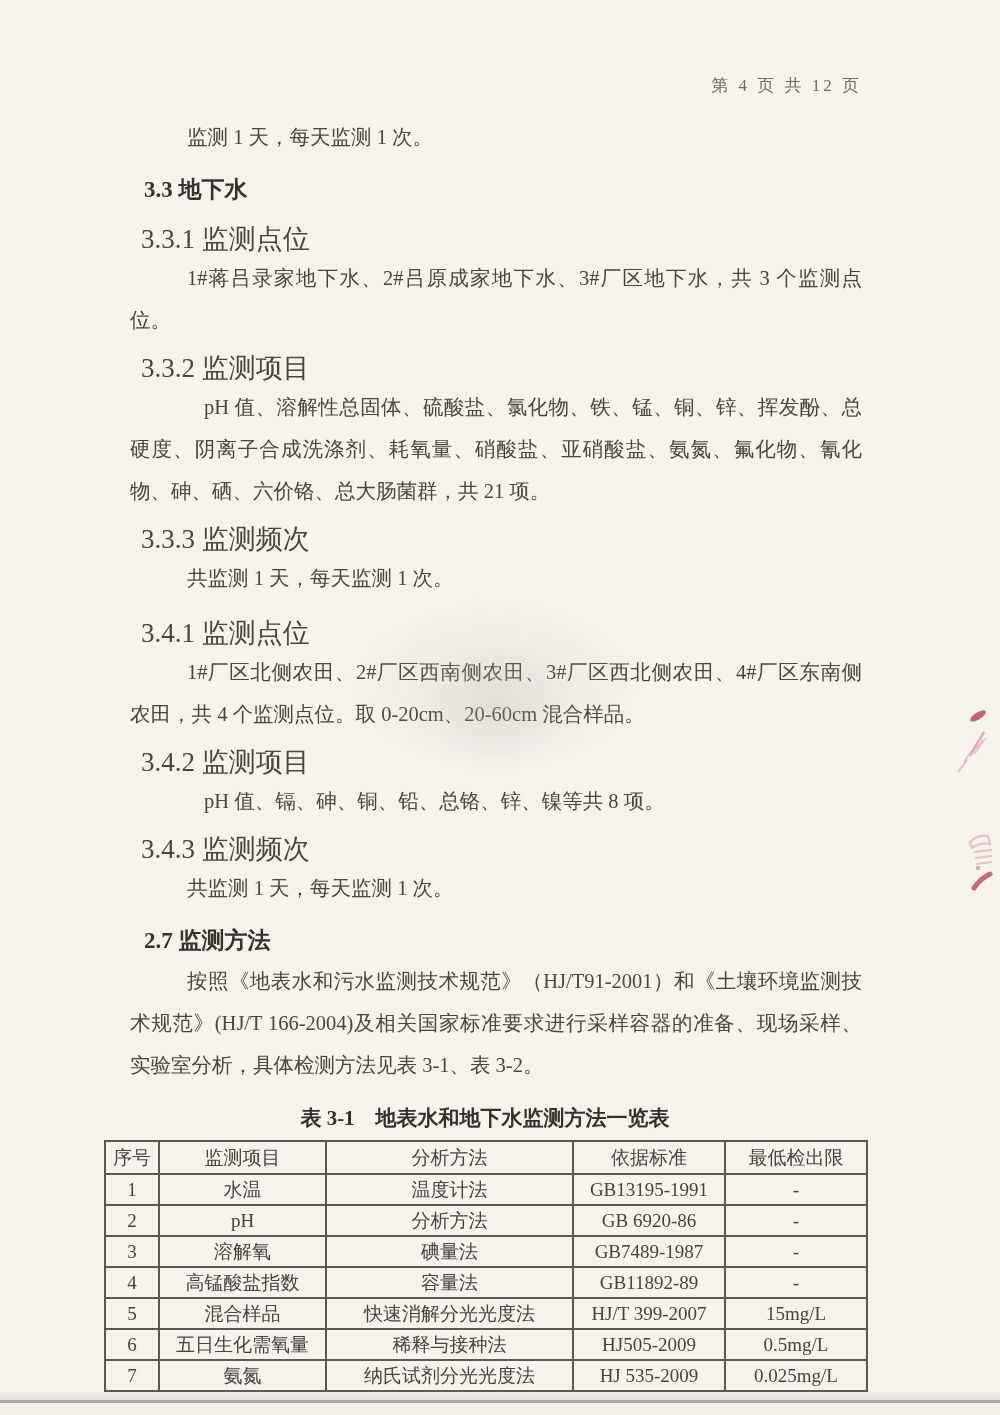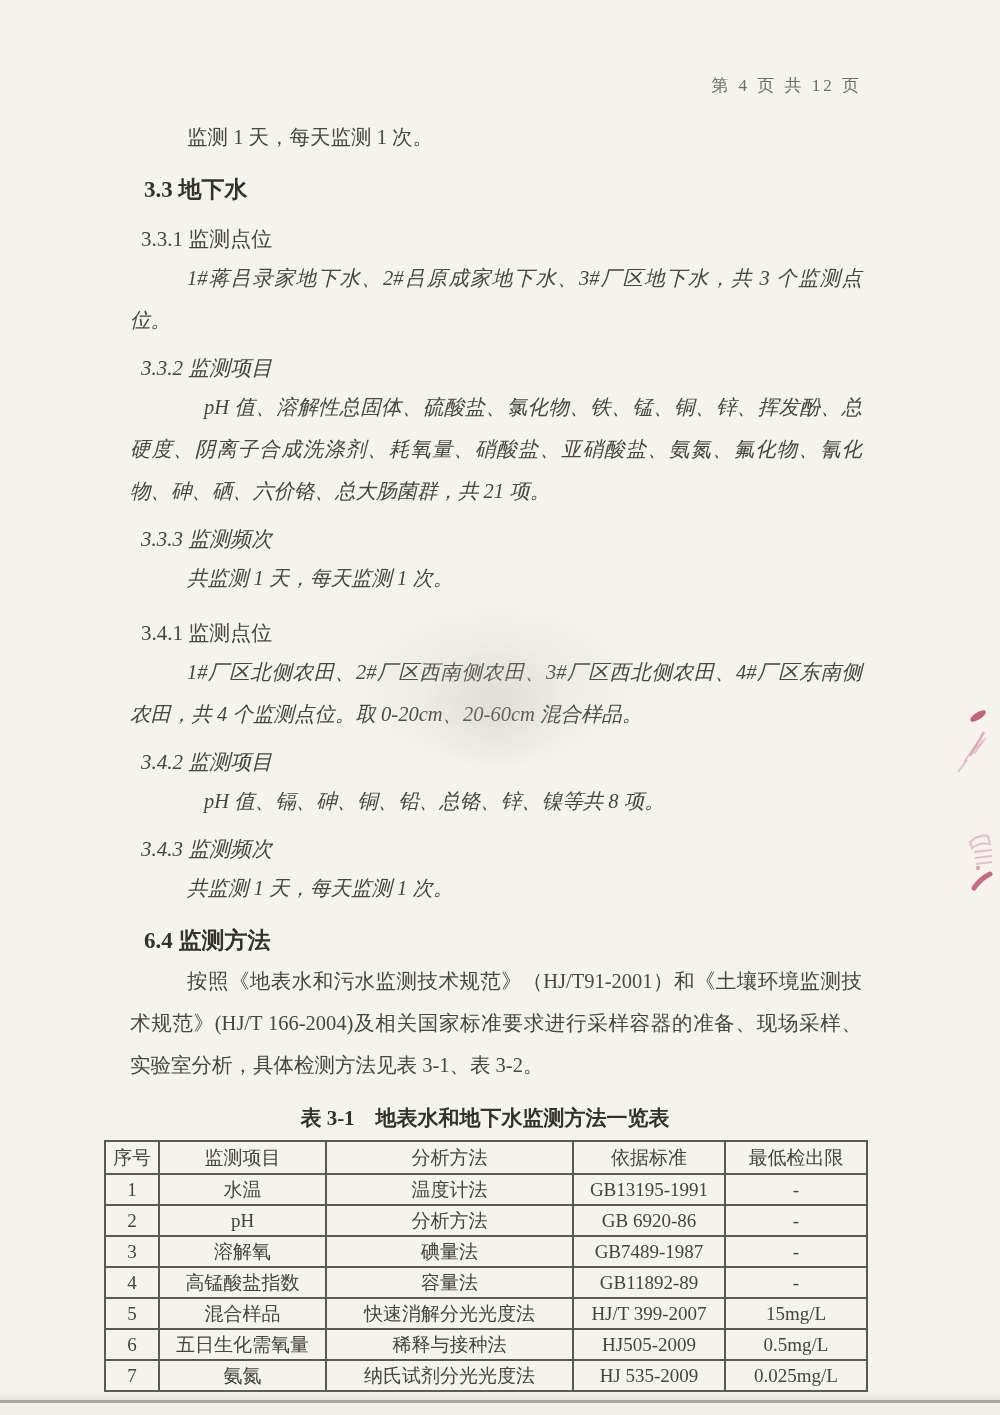--- a/index.html
+++ b/index.html
@@ -39,29 +39,29 @@
   .ind-lg { text-indent: 74px; }
   h2 {
     margin: 8px 0 0 18px;
     font-size: 23px;
     font-weight: bold;
     color: #33322b;
     line-height: 30px;
   }
   h3 {
     margin: 0 0 0 15px;
-    font-size: 21px;
+    font-size: 27px;
     font-weight: normal;
     color: #48473f;
     line-height: 28px;
   }
   .mt-a { margin-top: 8px; }
   .mt-b { margin-top: 20px; }
   .mt-c { margin-top: 17px; }
-  .mt-d { margin-top: 13px; font-style: italic; }
+  .mt-d { margin-top: 13px; }
   .table-title {
     margin: 18px 0 0 -22px;
     width: 762px;
     text-align: center;
     font-size: 21px;
     font-weight: bold;
     color: #32312a;
   }
   table.methods {
     margin: 8px 0 0 -22px;
@@ -136,21 +136,21 @@
     <h3 class="mt-d">3.3.3 监测频次</h3>
     <p class="ind short mt-d">共监测 1 天，每天监测 1 次。</p>
 
     <h3 class="mt-b">3.4.1 监测点位</h3>
     <p class="ind mt-d">1#厂区北侧农田、2#厂区西南侧农田、3#厂区西北侧农田、4#厂区东南侧农田，共 4 个监测点位。取 0-20cm、20-60cm 混合样品。</p>
     <h3 class="mt-d">3.4.2 监测项目</h3>
     <p class="ind-lg short mt-d">pH 值、镉、砷、铜、铅、总铬、锌、镍等共 8 项。</p>
     <h3 class="mt-d">3.4.3 监测频次</h3>
     <p class="ind short mt-d">共监测 1 天，每天监测 1 次。</p>
 
-    <h2 class="mt-c">6.4 监测方法</h2>
+    <h2 class="mt-c">2.7 监测方法</h2>
     <p class="ind mt-b">按照《地表水和污水监测技术规范》（HJ/T91-2001）和《土壤环境监测技术规范》(HJ/T 166-2004)及相关国家标准要求进行采样容器的准备、现场采样、实验室分析，具体检测方法见表 3-1、表 3-2。</p>
 
     <div class="table-title">表 3-1　地表水和地下水监测方法一览表</div>
 
     <table class="methods">
       <colgroup>
         <col style="width:54px">
           <col style="width:167px">
           <col style="width:247px">
           <col style="width:152px">

